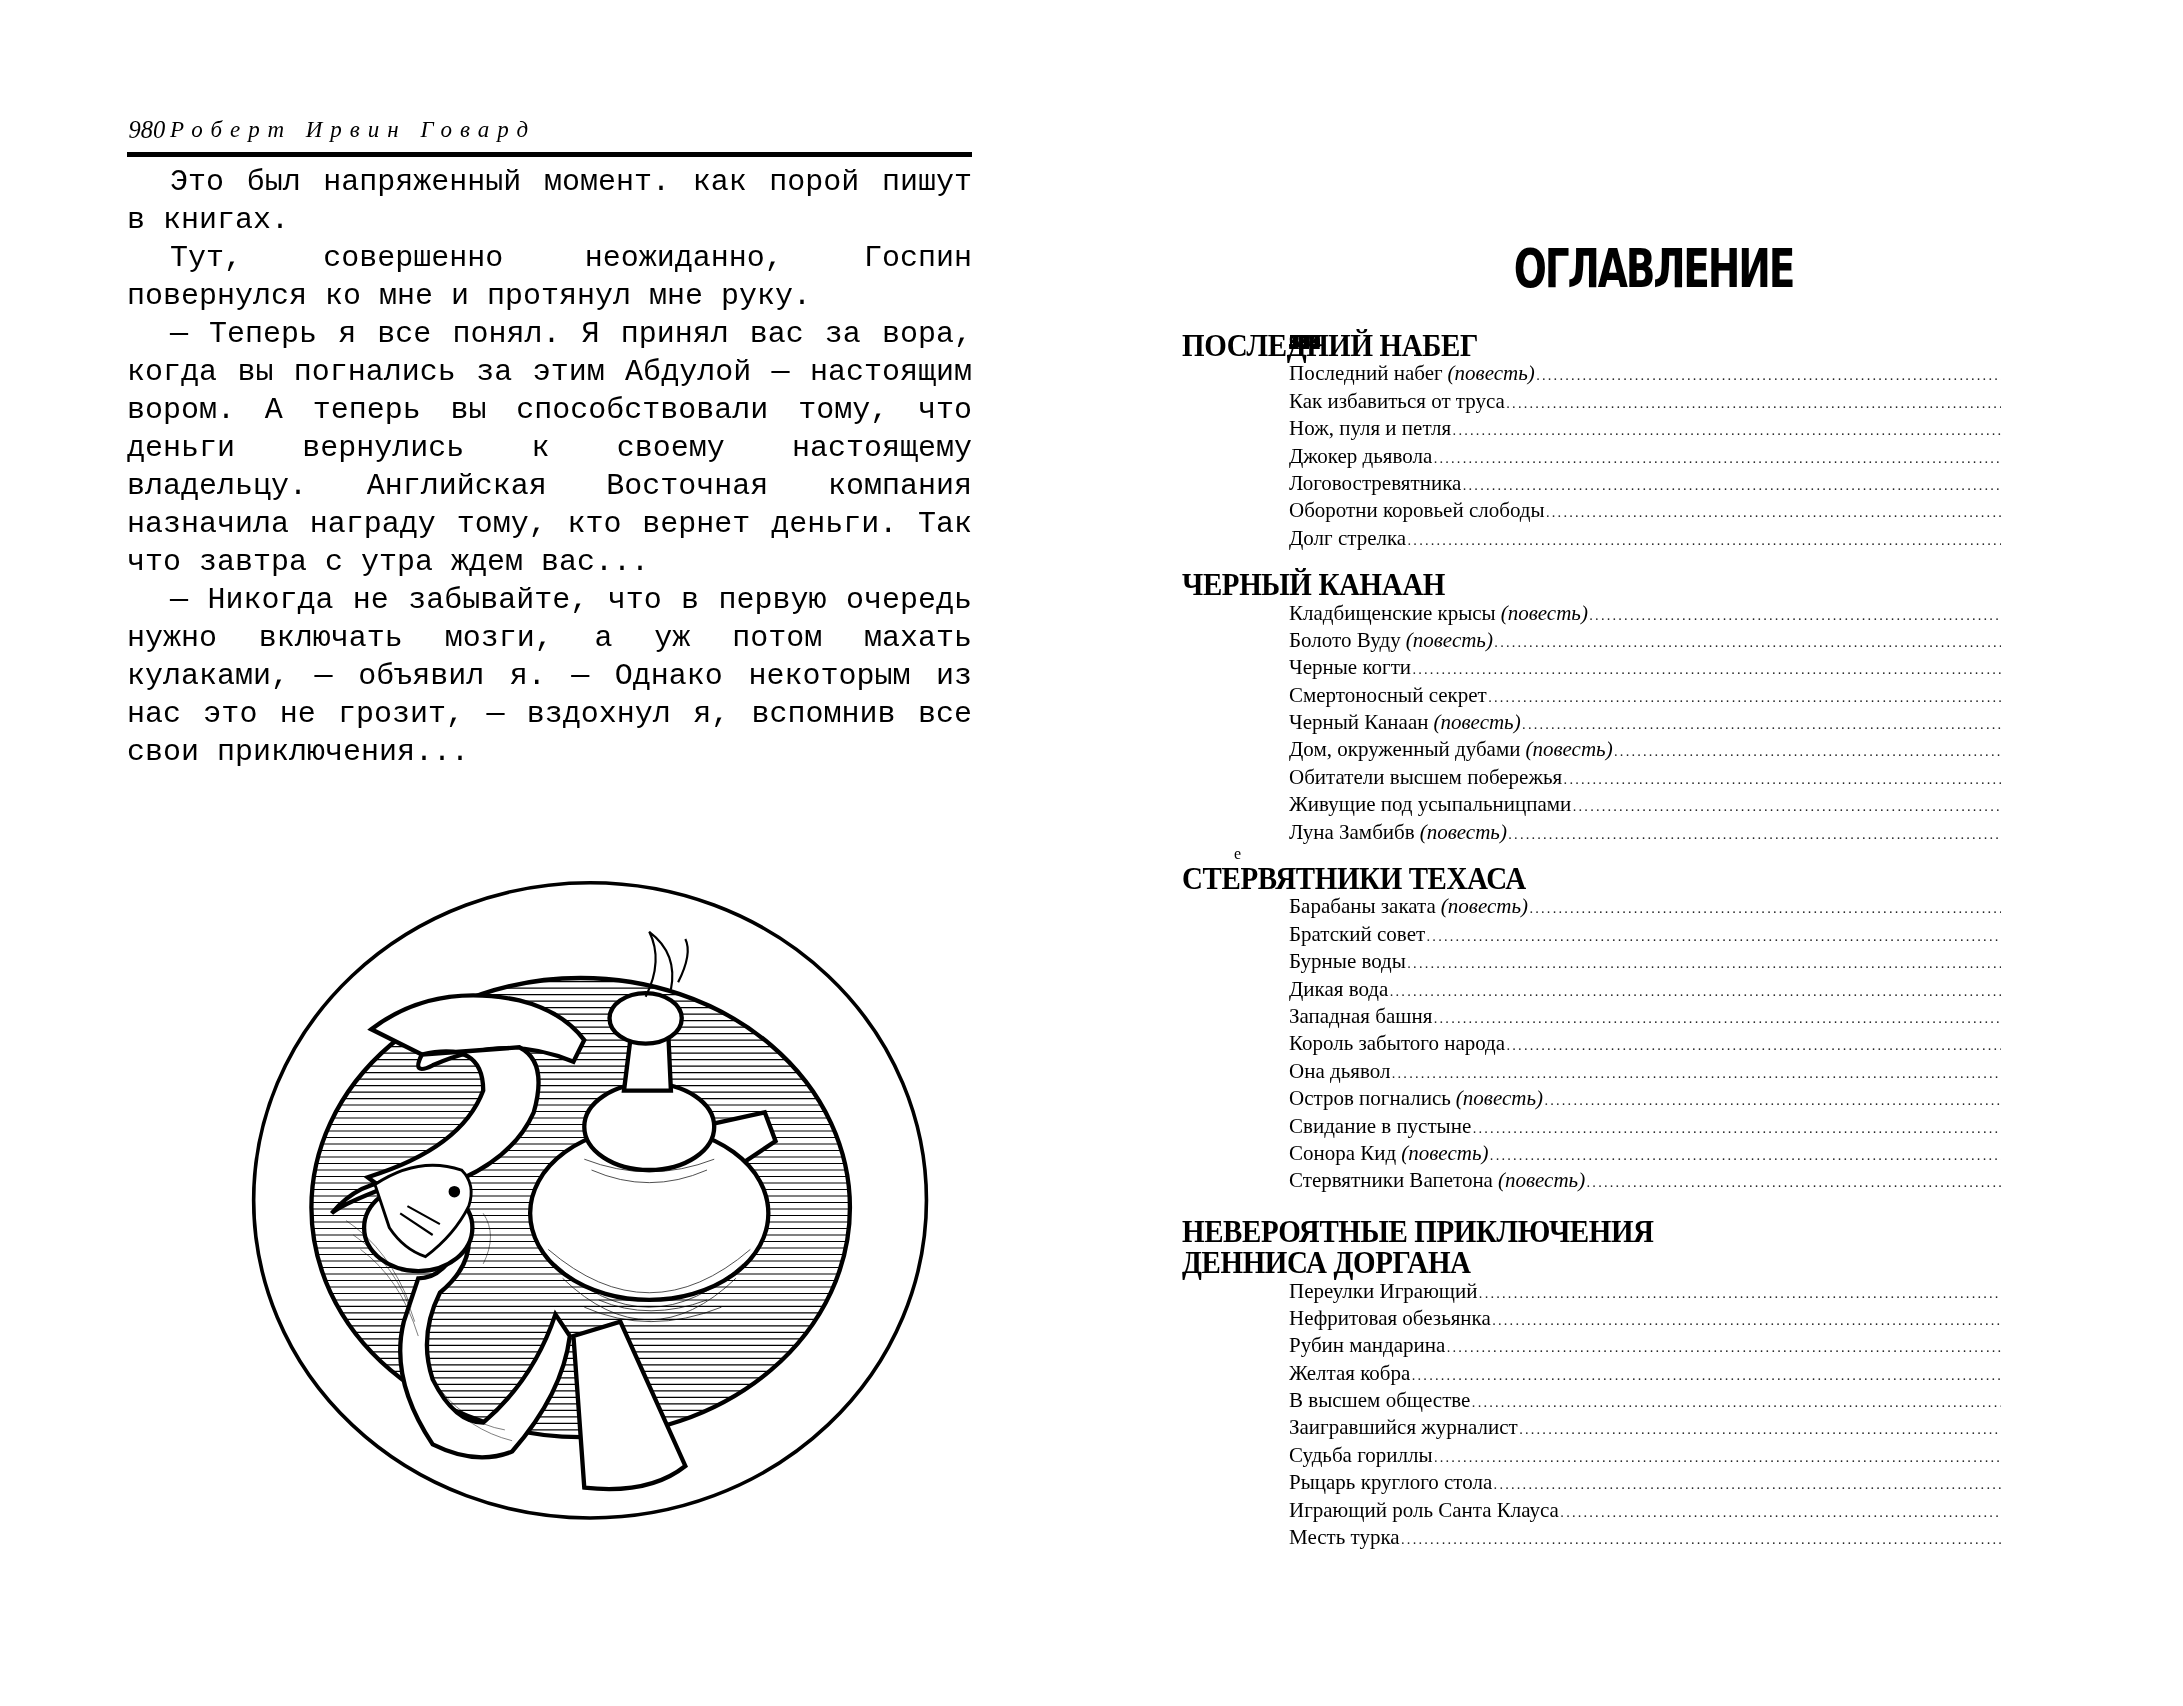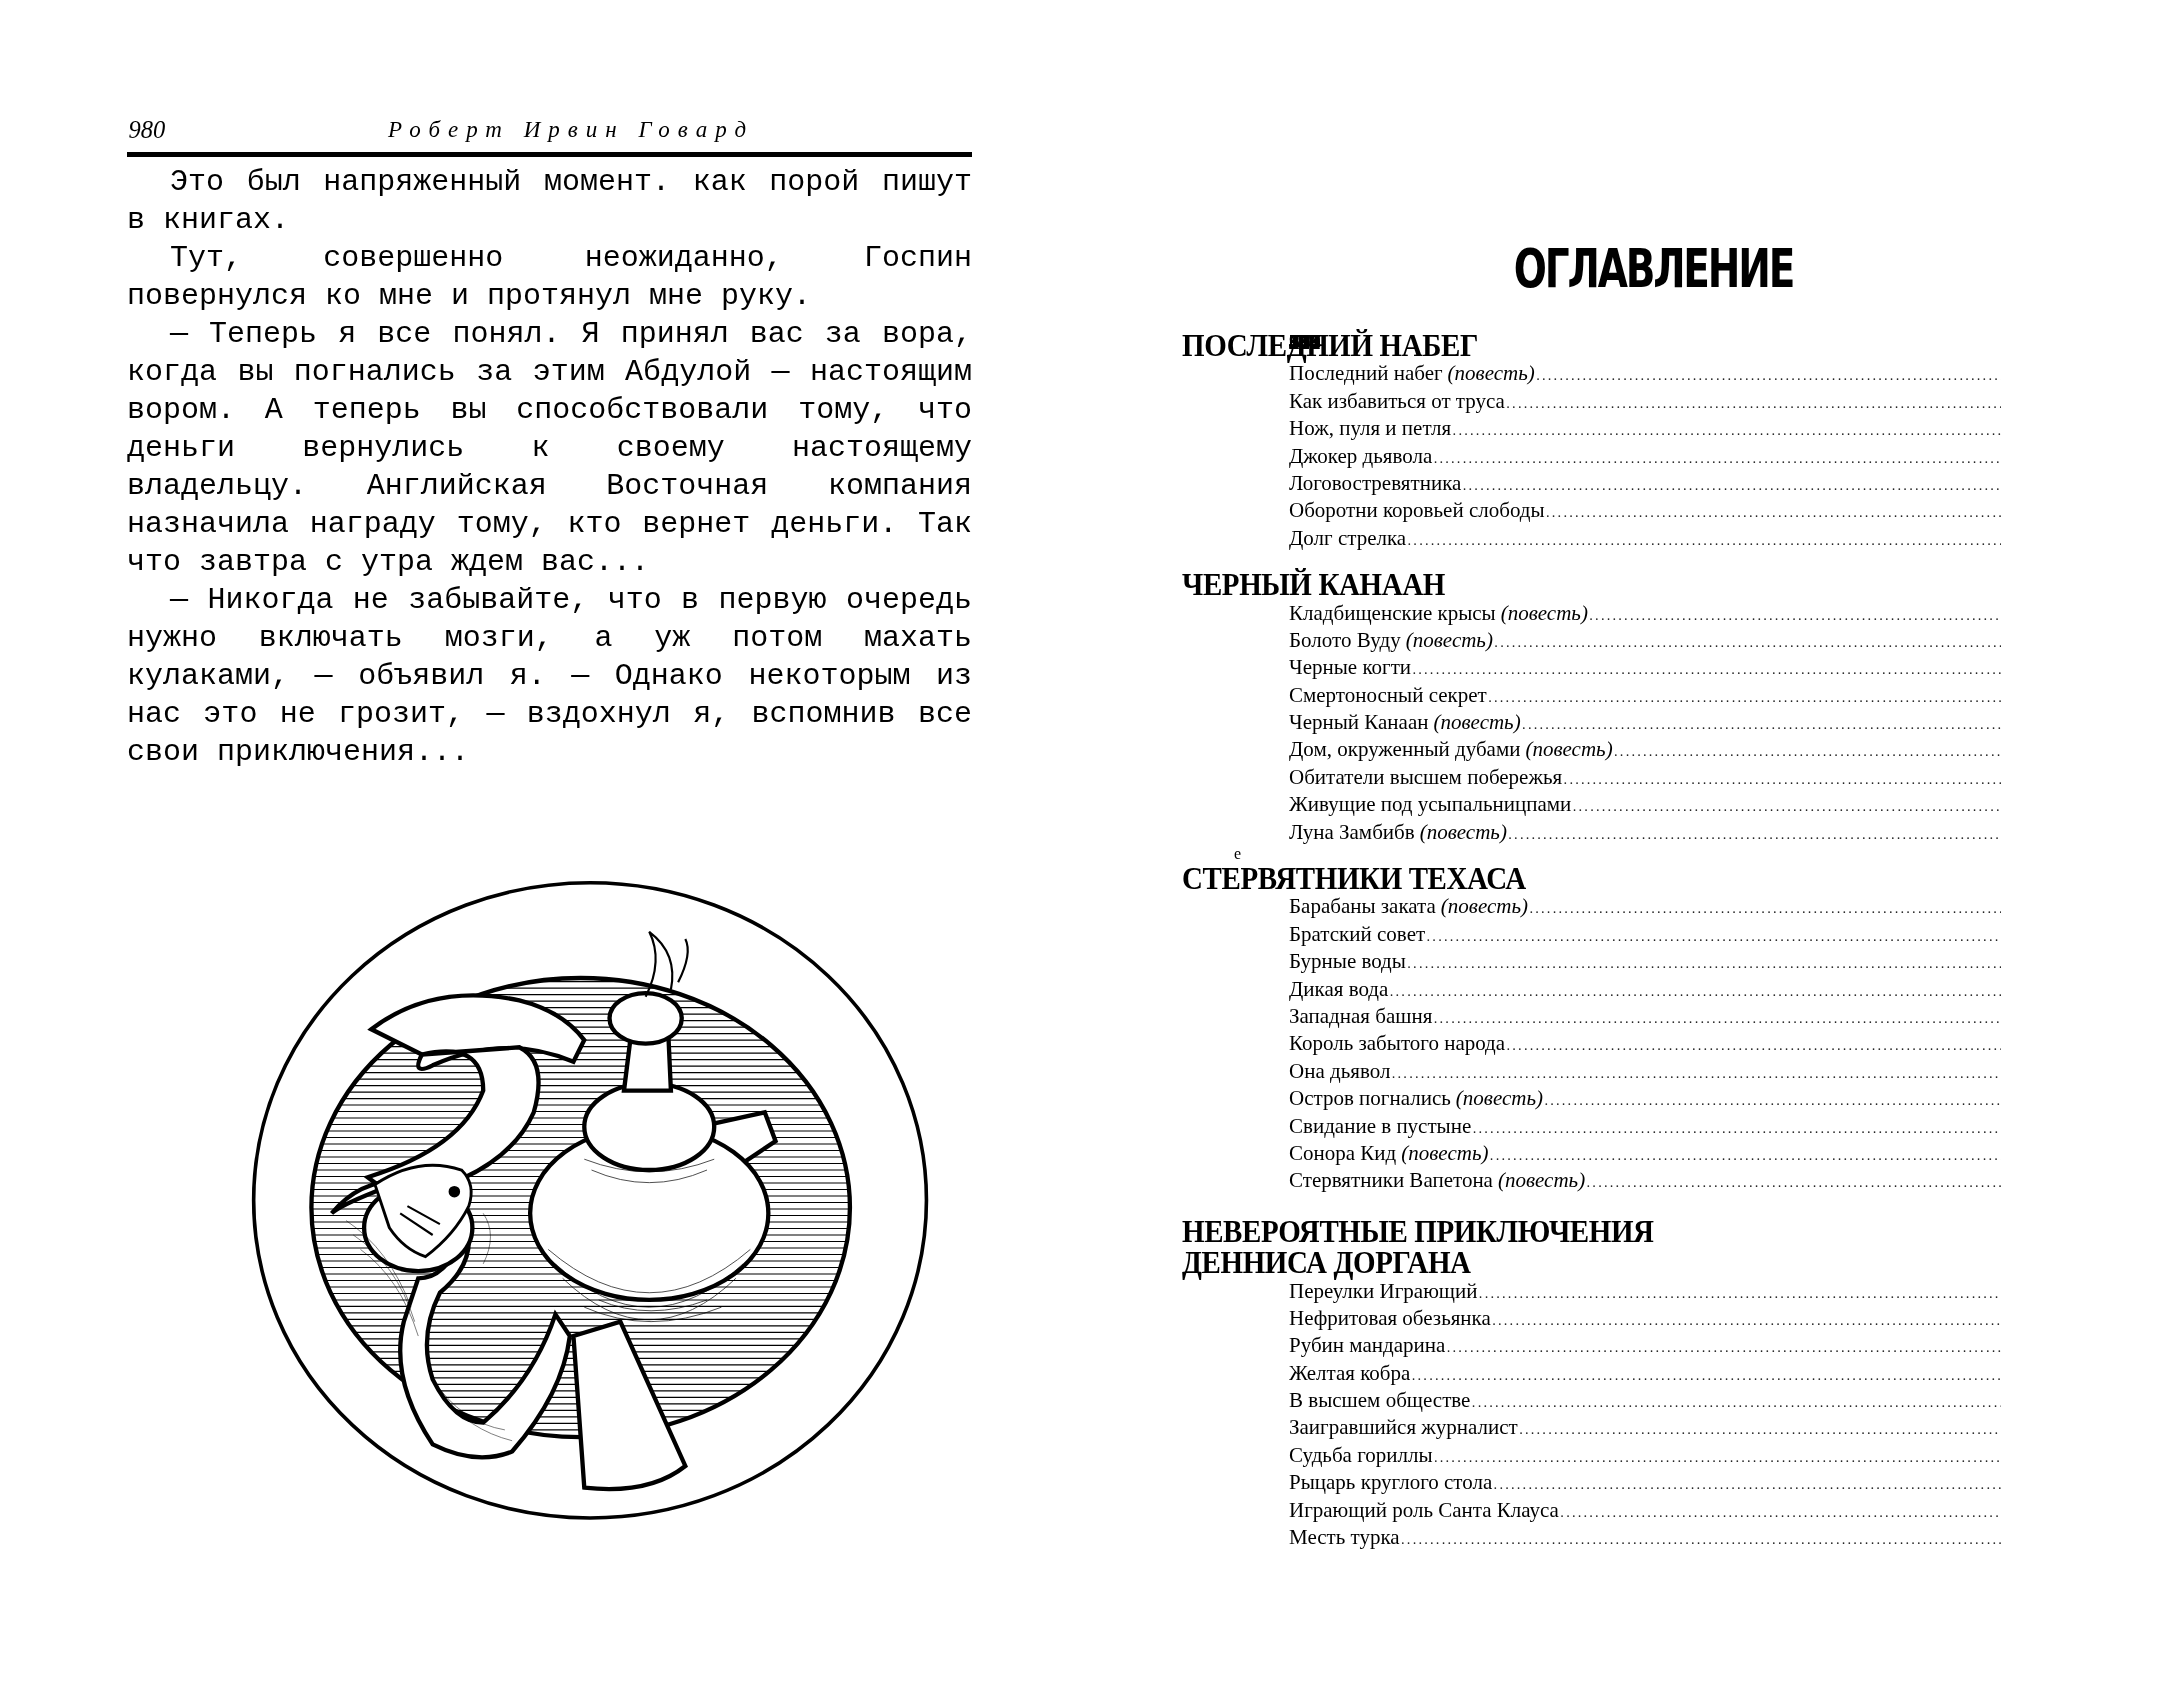--- a/index.html
+++ b/index.html
@@ -2,21 +2,21 @@
 <html style="font-size:11.6px"><head>
 <meta charset="utf-8">
 <style>
   html, body { margin:0; padding:0; background:#ffffff; }
   body { width:2183px; height:1706px; position:relative; overflow:hidden; color:#000; font-family:"Liberation Serif", serif; }
   .page { position:absolute; top:0; height:1706px; }
   #left-page { left:0; width:1092px; }
 
   .running-head { position:absolute; left:127px; top:114px; width:845px; height:36px; }
   .page-number { position:absolute; left:1.4px; top:0; font-style:italic; font-size:24.5px; line-height:32px; }
-  .running-title { position:absolute; left:0; right:0; top:0; text-align:center; font-style:italic; font-size:23px; letter-spacing:8px; line-height:32px; padding-left:43px;font-family:Liberation Serif, serif; }
+  .running-title { position:absolute; left:0; right:0; top:0; font-style:italic; font-size:23px; letter-spacing:8px; line-height:32px; padding-left:43px;font-family:Liberation Serif, serif; }
   .head-rule { position:absolute; left:127px; top:152px; width:845px; height:5px; background:#000; }
 
   .body-text { position:absolute; left:127px; top:163px; width:845px; font-size:30px; line-height:38px; text-align:justify;font-family:Liberation Mono, monospace; }
   .body-text p { margin:0; text-indent:43px; }
 
   .illustration { position:absolute; left:245px; top:874px; width:693px; height:657px; }
 
   .toc-title { position:absolute; left:1092px; width:1126px; top:238px; text-align:center; font-family:"DejaVu Sans", sans-serif; font-weight:bold; font-size:39px; letter-spacing:-2.2px; transform:scaleY(1.35); transform-origin:center top; left:1112px; width:1083px; }
   .toc { position:absolute; left:1182px; top:329px; width:823px; }
   .toc-section { margin-bottom:16px; }

